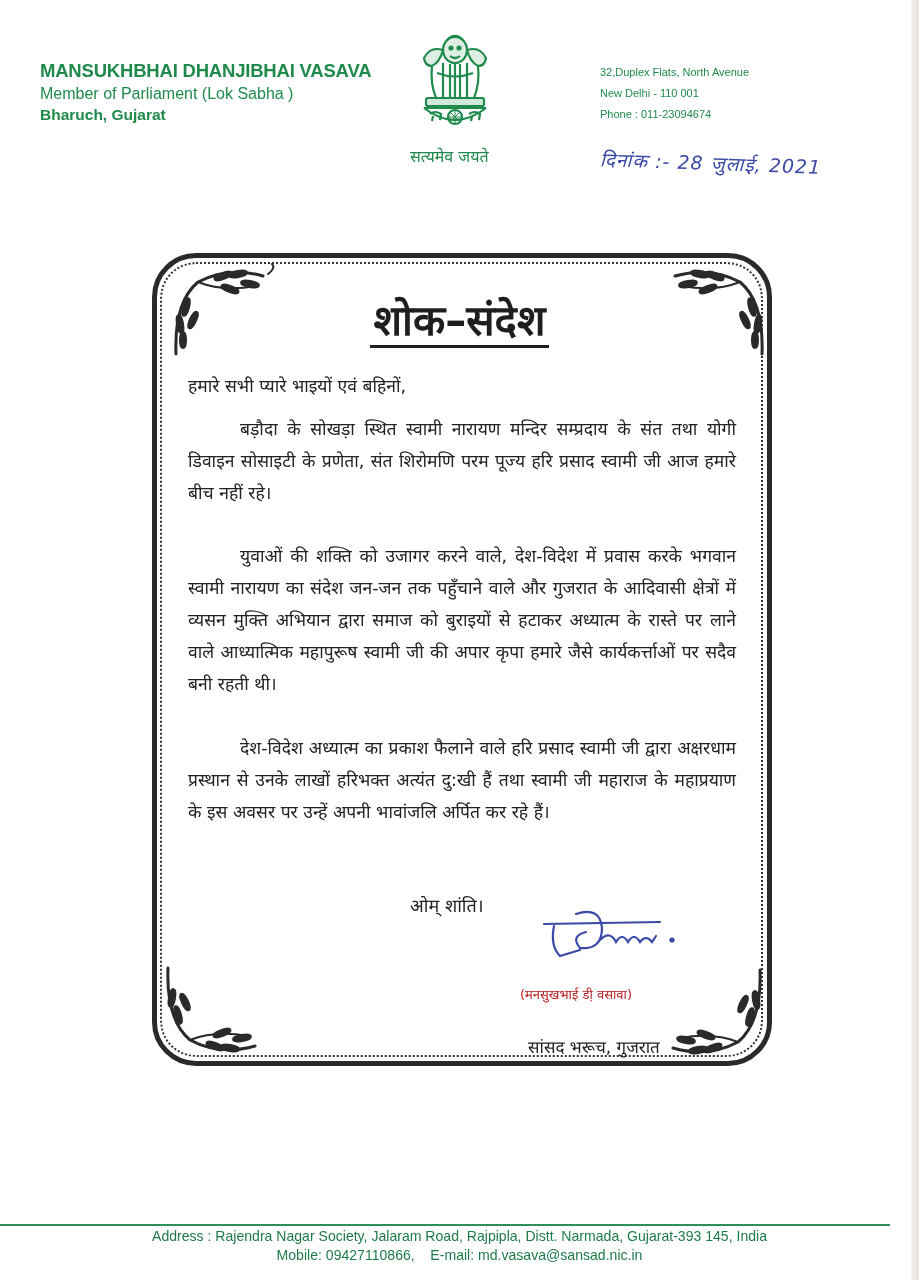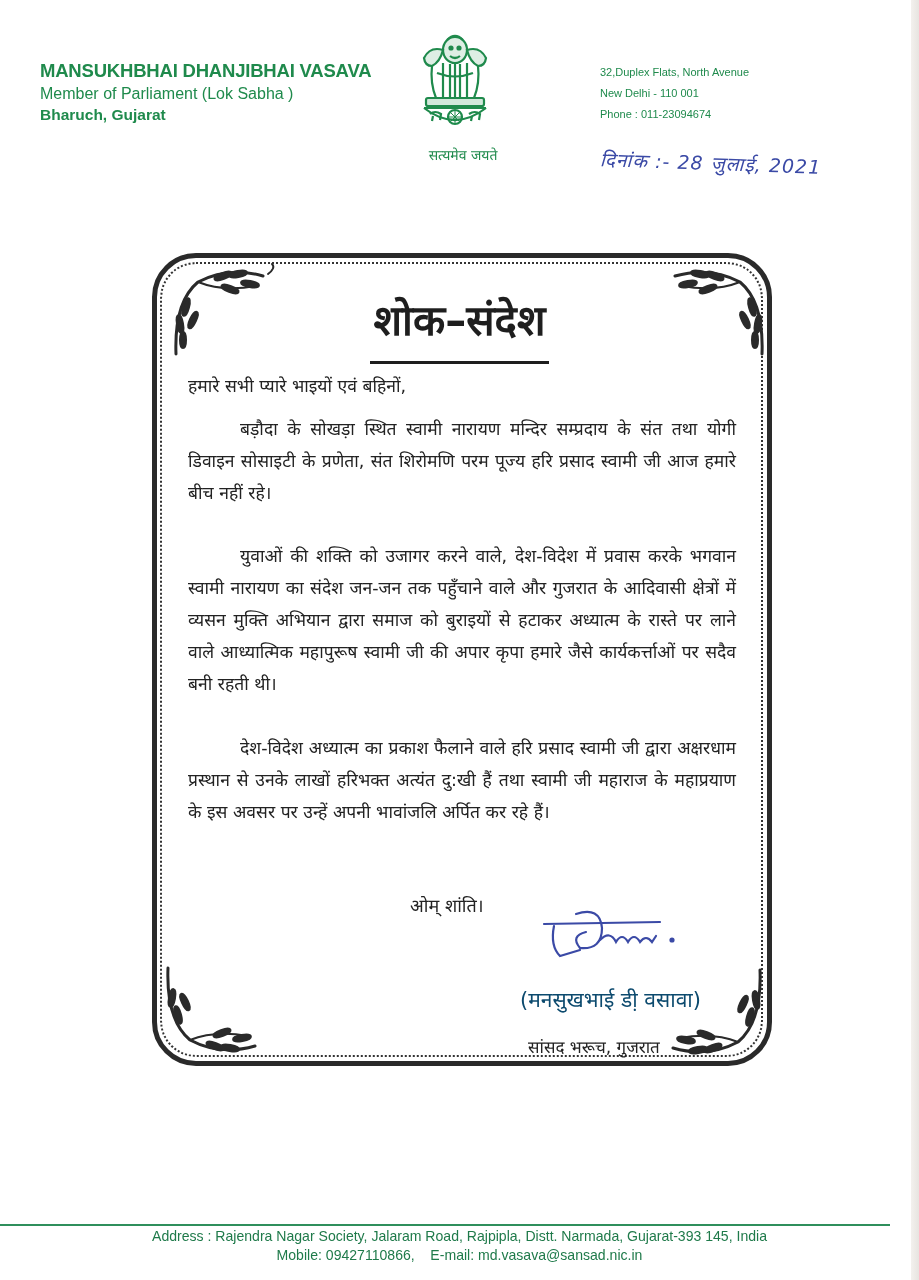--- a/index.html
+++ b/index.html
@@ -19,22 +19,22 @@
     }
     .lh-name { font-weight: bold; font-size: 18.5px; letter-spacing: -0.2px; }
     .lh-role { font-size: 16px; margin-top: 3px; }
     .lh-const { font-size: 15.5px; font-weight: bold; margin-top: 3px; }
 
     .emblem {
       position: absolute; left: 410px; top: 28px; width: 90px; height: 135px;
     }
     .emblem svg { width: 90px; height: 118px; }
     .emblem-motto {
-      position: absolute; left: 8px; top: 117px; width: 90px; text-align: center;
-      font-size: 14px; color: #1f8a4c; font-family: "DejaVu Sans", sans-serif;
+      position: absolute; left: 0; top: 117px; width: 90px; 
+      font-size: 16px; color: #1f8a4c; font-family: "DejaVu Sans", sans-serif;
     }
 
     .lh-right {
       position: absolute; left: 600px; top: 62px; color: #1f8a4c;
       font-size: 11px; line-height: 21px;
     }
     .date-hand {
       position: absolute; left: 600px; top: 150px; color: #3b4aa6;
       font-family: "DejaVu Sans", sans-serif; font-size: 19px;
       transform: rotate(2deg); letter-spacing: 1px; font-style: italic;
@@ -50,21 +50,21 @@
       border: 2px dotted #333; border-radius: 36px; box-sizing: border-box;
     }
     .flourish { position: absolute; width: 120px; height: 100px; }
     .flourish svg { width: 100%; height: 100%; }
 
     .title {
       position: absolute; left: 0; width: 919px; top: 290px; text-align: center;
       font-family: "DejaVu Sans", sans-serif; font-size: 42px; color: #1e1e1e;
       font-weight: bold;
     }
-    .title span { border-bottom: 3px solid #1e1e1e; padding: 0 4px 16px 4px; }
+    .title span { border-bottom: 3px solid #1e1e1e; padding: 0 4px 0 4px; }
 
     .body-text {
       position: absolute; left: 188px; width: 548px;
       font-family: "DejaVu Sans", sans-serif; font-size: 17.5px; color: #222;
       line-height: 32px;
     }
     .salutation { top: 370px; }
     .para { text-align: justify; text-indent: 52px; }
     .p1 { top: 413px; }
     .p2 { top: 540px; }
@@ -73,21 +73,21 @@
     .closing {
       position: absolute; left: 410px; top: 893px;
       font-family: "DejaVu Sans", sans-serif; font-size: 18px; color: #222;
     }
     .signature {
       position: absolute; left: 540px; top: 906px; width: 180px; height: 60px;
     }
     .signature svg { width: 100%; height: 100%; }
     .sig-name {
       position: absolute; left: 520px; top: 985px;
-      font-family: "DejaVu Sans", sans-serif; font-size: 21px; color: #0c4a6e;
+      font-family: "DejaVu Sans", sans-serif; font-size: 13px; color: #b91c1c;
     }
     .sig-title {
       position: absolute; left: 528px; top: 1016px;
       font-family: "DejaVu Sans", sans-serif; font-size: 17px; color: #222; margin-top: 19px;
     }
 
     
     .footer-line {
       position: absolute; left: 0; top: 1224px; width: 890px; height: 2px; background: #2f8f5c;
     }

